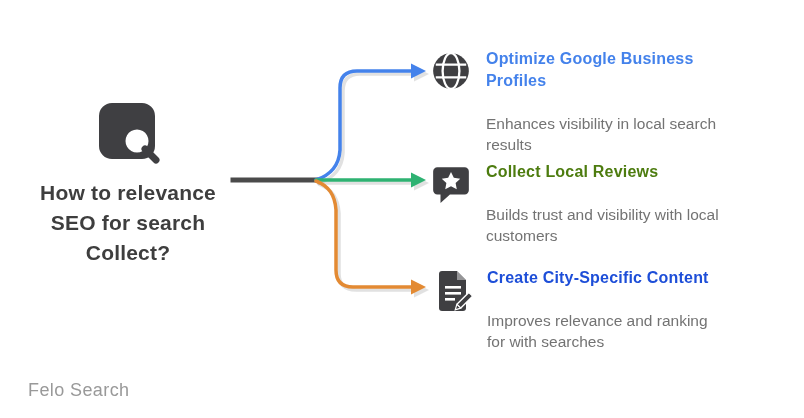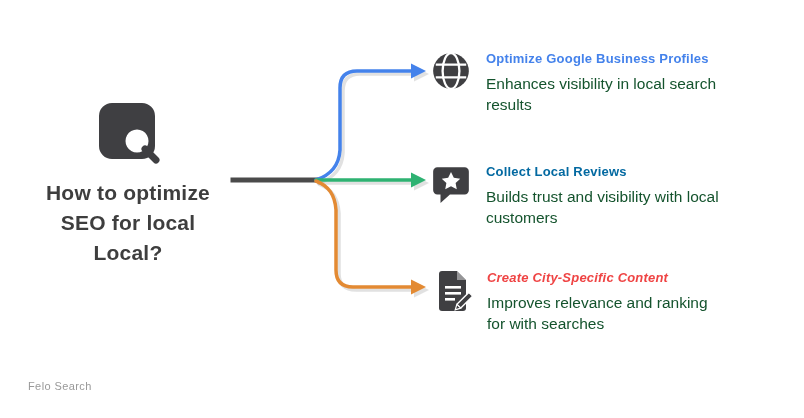--- a/index.html
+++ b/index.html
@@ -19,24 +19,24 @@
   svg.connectors{position:absolute;left:0;top:0;}
   .curve{fill:none;stroke-width:3.5;stroke-linecap:round;stroke-linejoin:round;
          filter:drop-shadow(3px 3px 0 rgba(90,90,90,0.18));}
   .trunk{fill:none;stroke-width:5;stroke-linecap:square;}
   .arrowhead{stroke:none;filter:drop-shadow(3px 3px 0 rgba(90,90,90,0.18));}
 
   
   .branch{position:absolute;display:flex;align-items:flex-start;gap:14px;}
   .branch-icon{flex:0 0 auto;margin-top:2px;}
   .branch-body{width:252px;}
-  .branch-title{font-size:13px;font-weight:bold;line-height:22px;letter-spacing:.2px;}
-  .branch-desc{margin-top:4px;font-size:15.5px;line-height:20.5px;color:#14532d;max-width:236px;}
+  .branch-title{font-size:16px;font-weight:bold;line-height:22px;letter-spacing:.2px;}
+  .branch-desc{margin-top:22px;font-size:15.5px;line-height:20.5px;color:#737373;max-width:236px;}
 
-  .watermark{position:absolute;left:28px;top:380px;font-size:11px;color:#999999;letter-spacing:.4px;}
+  .watermark{position:absolute;left:28px;top:380px;font-size:18px;color:#999999;letter-spacing:.4px;}
 </style>
 </head>
 <body>
 
 <div class="canvas">
 
   <svg class="connectors" width="804" height="418" viewBox="0 0 804 418" aria-hidden="true">
     <path class="trunk" d="M233 180 H316" stroke="#4A4A4A"></path>
     <path class="curve" d="M316 180 C331 175 339 166 340 150 L340 88 Q340 71 357 71 L413 71" stroke="#4482EB"></path>
     <polygon class="arrowhead" points="411,63.5 426,71 411,78.5" fill="#4482EB"></polygon>
@@ -46,23 +46,23 @@
     <polygon class="arrowhead" points="411,279.5 426,287 411,294.5" fill="#E38A33"></polygon>
   </svg>
 
   <div class="center-node">
     <svg class="center-icon" width="72" height="72" viewBox="0 0 72 72" aria-hidden="true">
       <path fill="#3F3F42" fill-rule="evenodd" d="M20 7 h30 a13 13 0 0 1 13 13 v30 a13 13 0 0 1 -13 13 h-30 a13 13 0 0 1 -13 -13 v-30 a13 13 0 0 1 13 -13 z
                M45 33.5 a11.5 11.5 0 1 0 0.01 0 z"></path>
       <line x1="53" y1="53" x2="64" y2="64" stroke="#3F3F42" stroke-width="7" stroke-linecap="round"></line>
     </svg>
     <div class="center-text">
-      <div>How to optimize</div>
-      <div>SEO for local</div>
-      <div>Local?</div>
+      <div>How to relevance</div>
+      <div>SEO for search</div>
+      <div>Collect?</div>
     </div>
   </div>
 
   <div class="branch" style="left:430px;top:48px;">
     <svg class="branch-icon" width="42" height="42" viewBox="0 0 40 40" aria-hidden="true">
       <circle cx="20" cy="20" r="17" fill="#3F3F42"></circle>
       <ellipse cx="20" cy="20" rx="8" ry="17" fill="none" stroke="#ffffff" stroke-width="2.2"></ellipse>
       <path d="M5.5 14 h29 M5.5 26 h29" stroke="#ffffff" stroke-width="2.2" fill="none"></path>
     </svg>
     <div class="branch-body">
@@ -70,37 +70,37 @@
       <div class="branch-desc">Enhances visibility in local search results</div>
     </div>
   </div>
 
   <div class="branch" style="left:430px;top:161px;">
     <svg class="branch-icon" width="42" height="42" viewBox="0 0 40 40" aria-hidden="true">
       <path fill="#3F3F42" d="M7 4 h26 a4 4 0 0 1 4 4 v18 a4 4 0 0 1 -4 4 h-14 l-9 8 v-8 h-3 a4 4 0 0 1 -4 -4 v-18 a4 4 0 0 1 4 -4 z"></path>
       <polygon fill="#ffffff" points="20,8.5 22.7,14.1 28.8,14.9 24.4,19.1 25.5,25.1 20,22.2 14.5,25.1 15.6,19.1 11.2,14.9 17.3,14.1"></polygon>
     </svg>
     <div class="branch-body">
-      <div class="branch-title" style="color: #0369a1;">Collect Local Reviews</div>
+      <div class="branch-title" style="color: #4d7c0f;">Collect Local Reviews</div>
       <div class="branch-desc">Builds trust and visibility with local customers</div>
     </div>
   </div>
 
   <div class="branch" style="left:433px;top:267px;">
     <svg class="branch-icon" width="40" height="44" viewBox="0 0 40 44" aria-hidden="true">
       <path fill="#3F3F42" d="M9 2 h15 l9 9 v28 a3 3 0 0 1 -3 3 h-21 a3 3 0 0 1 -3 -3 v-34 a3 3 0 0 1 3 -3 z"></path>
       <polygon fill="#ffffff" opacity="0.45" points="24,2 33,11 24,11"></polygon>
       <rect x="12" y="17" width="16" height="2.6" fill="#ffffff"></rect>
       <rect x="12" y="23" width="16" height="2.6" fill="#ffffff"></rect>
       <rect x="12" y="29" width="10" height="2.6" fill="#ffffff"></rect>
       <g transform="rotate(45 30 33)">
         <rect x="27.3" y="22" width="5.4" height="17" rx="1.2" fill="#3F3F42" stroke="#ffffff" stroke-width="1.4"></rect>
         <polygon points="27.3,39 32.7,39 30,44" fill="#3F3F42" stroke="#ffffff" stroke-width="1.2"></polygon>
       </g>
     </svg>
     <div class="branch-body">
-      <div class="branch-title" style="color: #ef4444; font-style: italic;">Create City-Specific Content</div>
+      <div class="branch-title" style="color: #1d4ed8;">Create City-Specific Content</div>
       <div class="branch-desc">Improves relevance and ranking for with searches</div>
     </div>
   </div>
 
   <div class="watermark">Felo Search</div>
 </div>
 
 </body></html>

